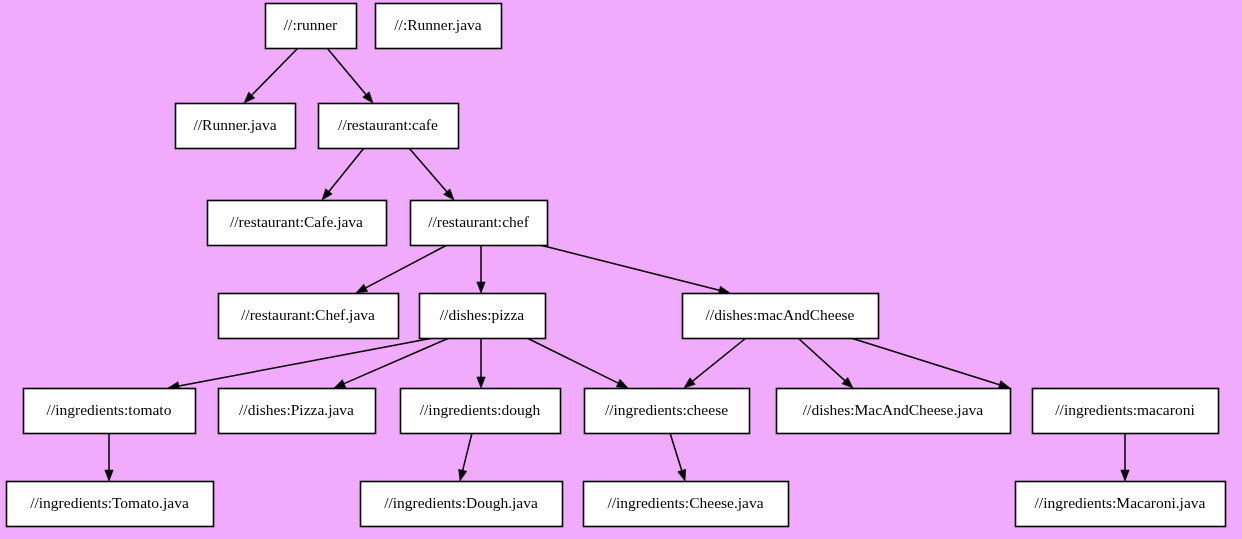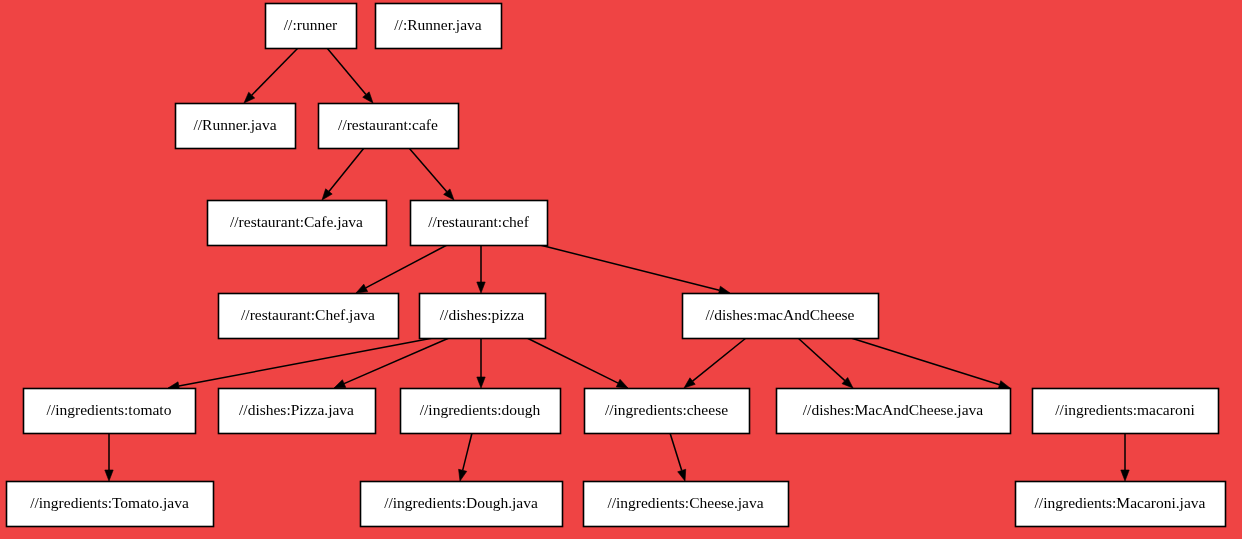--- a/index.html
+++ b/index.html
@@ -4,21 +4,21 @@
 <style>
   html, body {
     margin: 0;
     padding: 0;
     background: #ffffff;
   }
   #graph-root {
     position: relative;
     width: 1242px;
     height: 539px;
-    background: #ef4444;
+    background: #f0abfc;
     overflow: hidden;
   }
   svg.graph-canvas {
     display: block;
     width: 1242px;
     height: 539px;
   }
   .node-box {
     fill: #ffffff;
     stroke: #000000;

